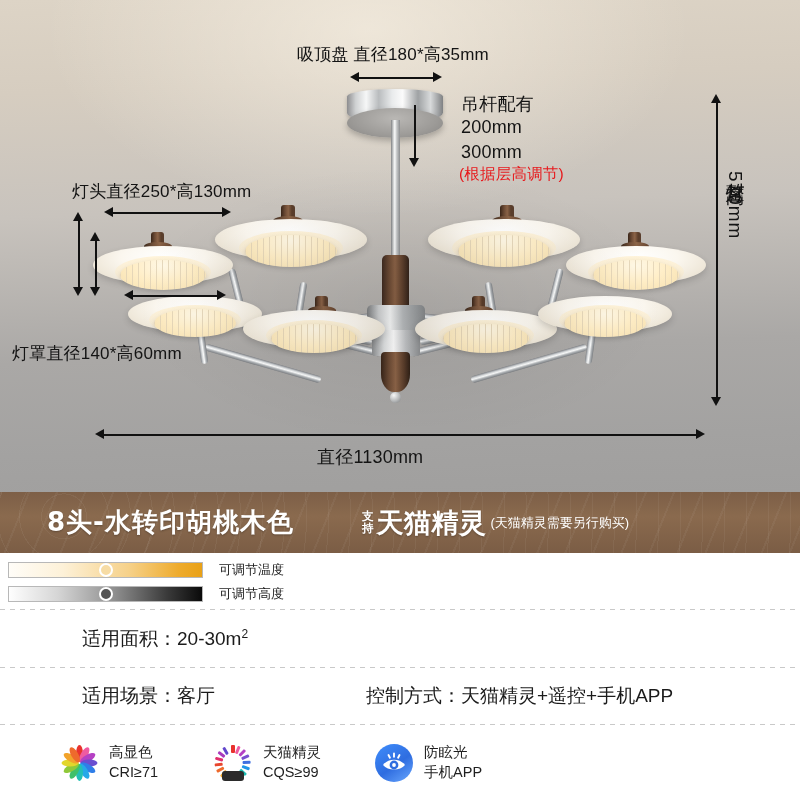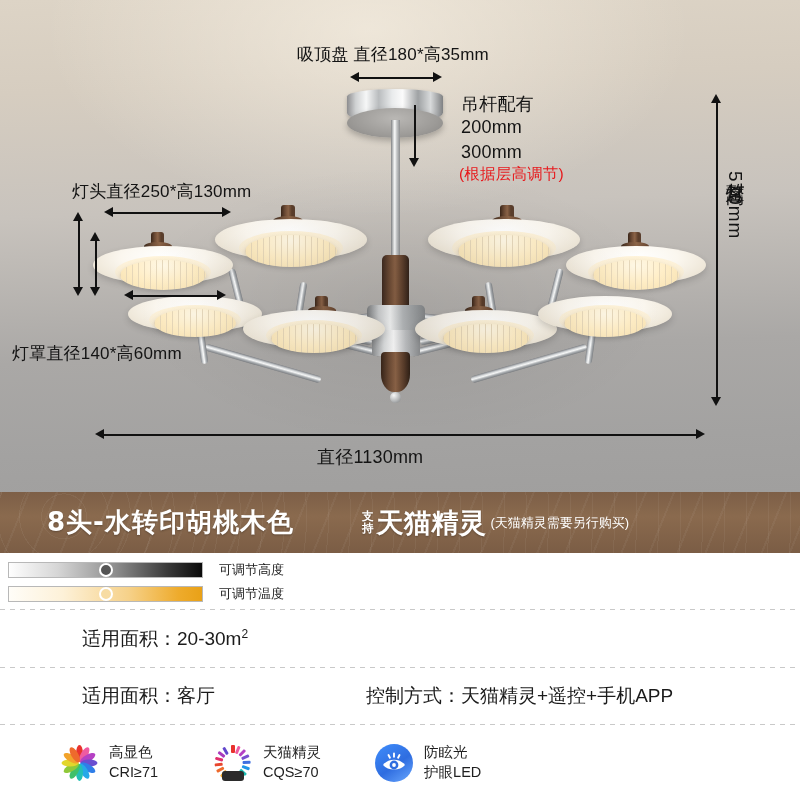--- a/index.html
+++ b/index.html
@@ -353,43 +353,43 @@
       <div class="tmall-note">(天猫精灵需要另行购买)</div>
     </div>
   </div>
 
   <div class="specs">
 
     <div class="specrow">
       <div class="spec-r" style="padding-left:0;">
         <div class="sliders">
           <div class="sliderline">
+            <div class="track warm">
+              <div class="knob warm"></div>
+            </div>
+            <div class="slabel">可调节温度</div>
+          </div>
+          <div class="sliderline">
             <div class="track gray">
               <div class="knob gray"></div>
             </div>
             <div class="slabel">可调节高度</div>
           </div>
-          <div class="sliderline">
-            <div class="track warm">
-              <div class="knob warm"></div>
-            </div>
-            <div class="slabel">可调节温度</div>
-          </div>
         </div>
       </div>
     </div>
 
     <div class="specrow">
       <div class="spec-l">
         <span>适用面积：20-30m</span><span class="sup">2</span>
       </div>
     </div>
 
     <div class="specrow">
-      <div class="spec-l">适用面积：客厅</div>
+      <div class="spec-l">适用场景：客厅</div>
       <div class="spec-r">控制方式：天猫精灵+遥控+手机APP</div>
     </div>
   </div>
 
   <div class="features">
 
 
     <div class="feat" style="margin-left:60px;">
       <div class="ic">
         <div class="petal" style="background:#e8322e;transform:rotate(0deg);"></div>
@@ -427,34 +427,34 @@
         <div class="cqs-seg" style="background:#ee6a2c;transform:rotate(242deg);"></div>
         <div class="cqs-seg" style="background:#e8462e;transform:rotate(264deg);"></div>
         <div class="cqs-seg" style="background:#e02f6d;transform:rotate(286deg);"></div>
         <div class="cqs-seg" style="background:#a93bbd;transform:rotate(308deg);"></div>
         <div class="cqs-seg" style="background:#6247cc;transform:rotate(330deg);"></div>
         <div class="cqs-hole"></div>
         <div class="cqs-base"></div>
       </div>
       <div class="tx">
         <div>天猫精灵</div>
-        <div>CQS≥70</div>
+        <div>CQS≥99</div>
       </div>
     </div>
 
     <div class="feat" style="margin-left:54px;">
       <div class="ic">
         <div class="eye-circle"></div>
         <svg width="38" height="38" viewBox="0 0 38 38" style="position:absolute;left:0;top:0;">
           <path d="M8 21 C13 14, 25 14, 30 21 C25 27, 13 27, 8 21 Z" fill="#fff"></path>
           <circle cx="19" cy="21" r="4.4" fill="#2f6de0"></circle>
           <circle cx="19" cy="21" r="1.9" fill="#fff"></circle>
           <path d="M19 9.5 L19 12.8 M13.5 11 L14.9 13.7 M24.5 11 L23.1 13.7" stroke="#fff" stroke-width="1.9" stroke-linecap="round" fill="none"></path>
         </svg>
       </div>
       <div class="tx">
         <div>防眩光</div>
-        <div>护眼LED</div>
+        <div>手机APP</div>
       </div>
     </div>
   </div>
 
 </div>
 
 </body></html>

